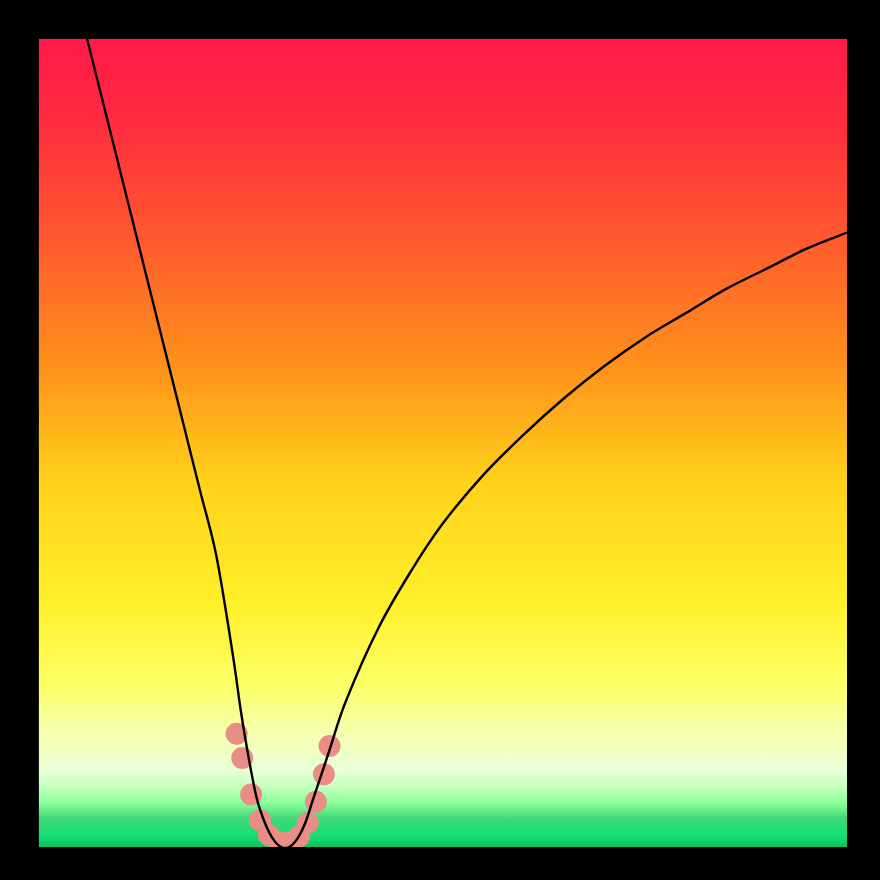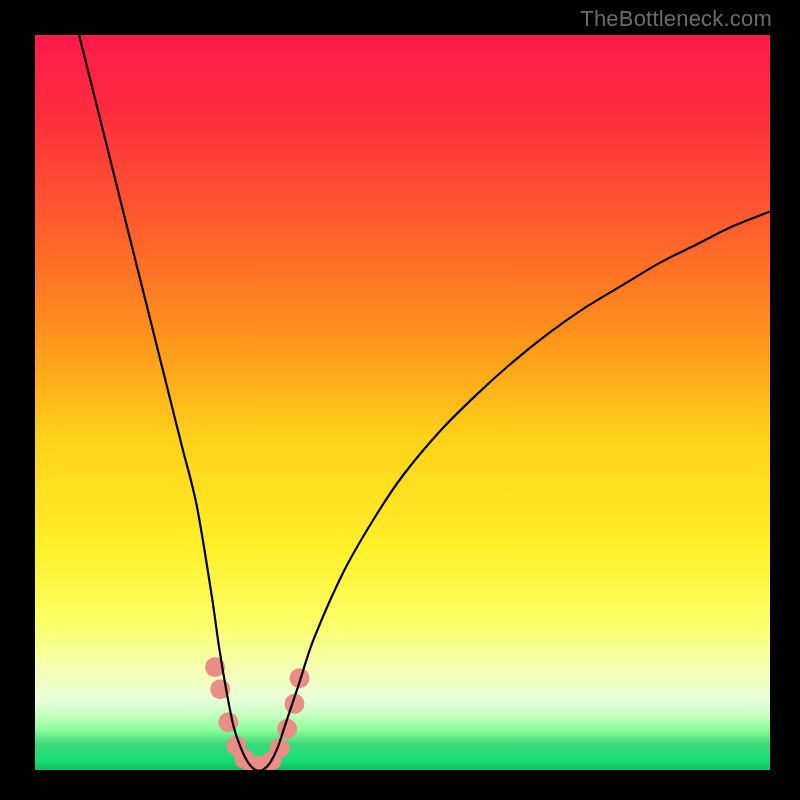--- a/index.html
+++ b/index.html
@@ -42,21 +42,20 @@
     position: absolute;
     left: 0; top: 0;
     width: 735px;
     height: 735px;
   }
 </style>
 </head>
 <body>
 
 <div class="frame">
-  <div class="watermark">TheBottleneck.com</div>
 
   <div class="plot">
     <svg class="gradient" viewBox="0 0 735 735" preserveAspectRatio="none">
       <defs>
         <linearGradient id="bg-grad" x1="0" y1="0" x2="0" y2="1">
             <stop offset="0%" stop-color="#ff1a4b"></stop>
             <stop offset="10%" stop-color="#ff2b3f"></stop>
             <stop offset="25%" stop-color="#ff5a2e"></stop>
             <stop offset="40%" stop-color="#ff8f1c"></stop>
             <stop offset="55.00000000000001%" stop-color="#ffd21a"></stop>

